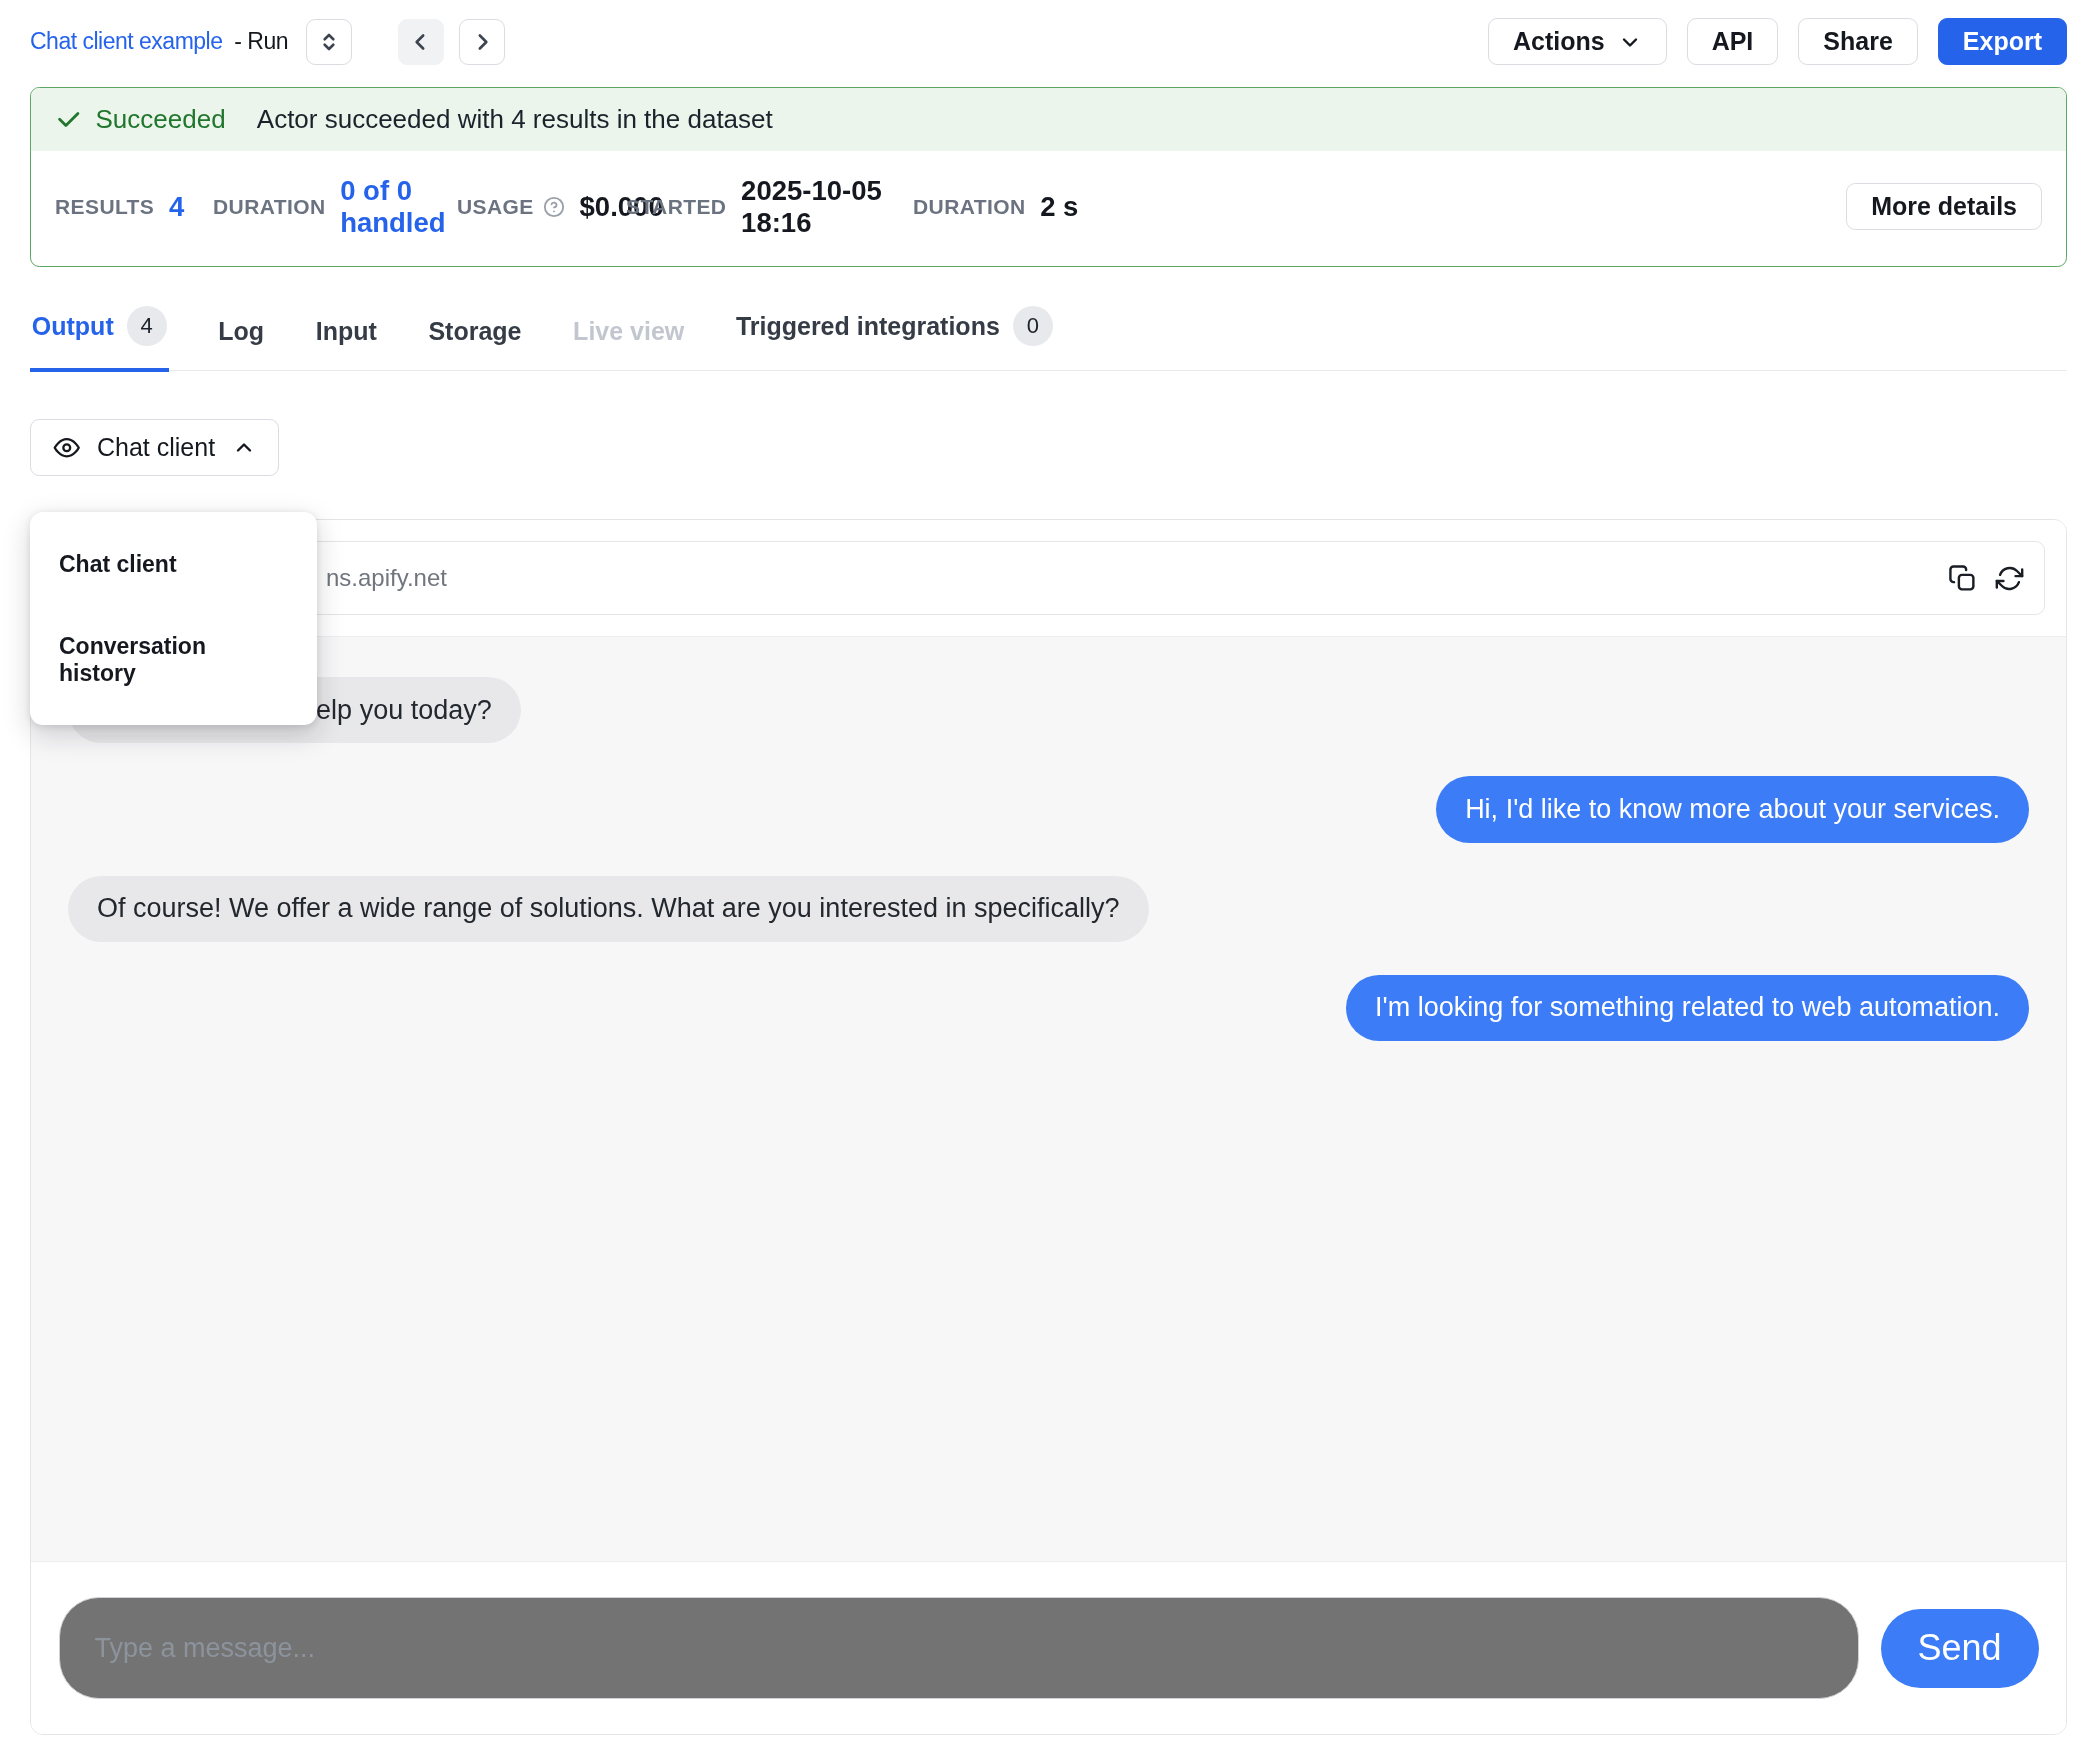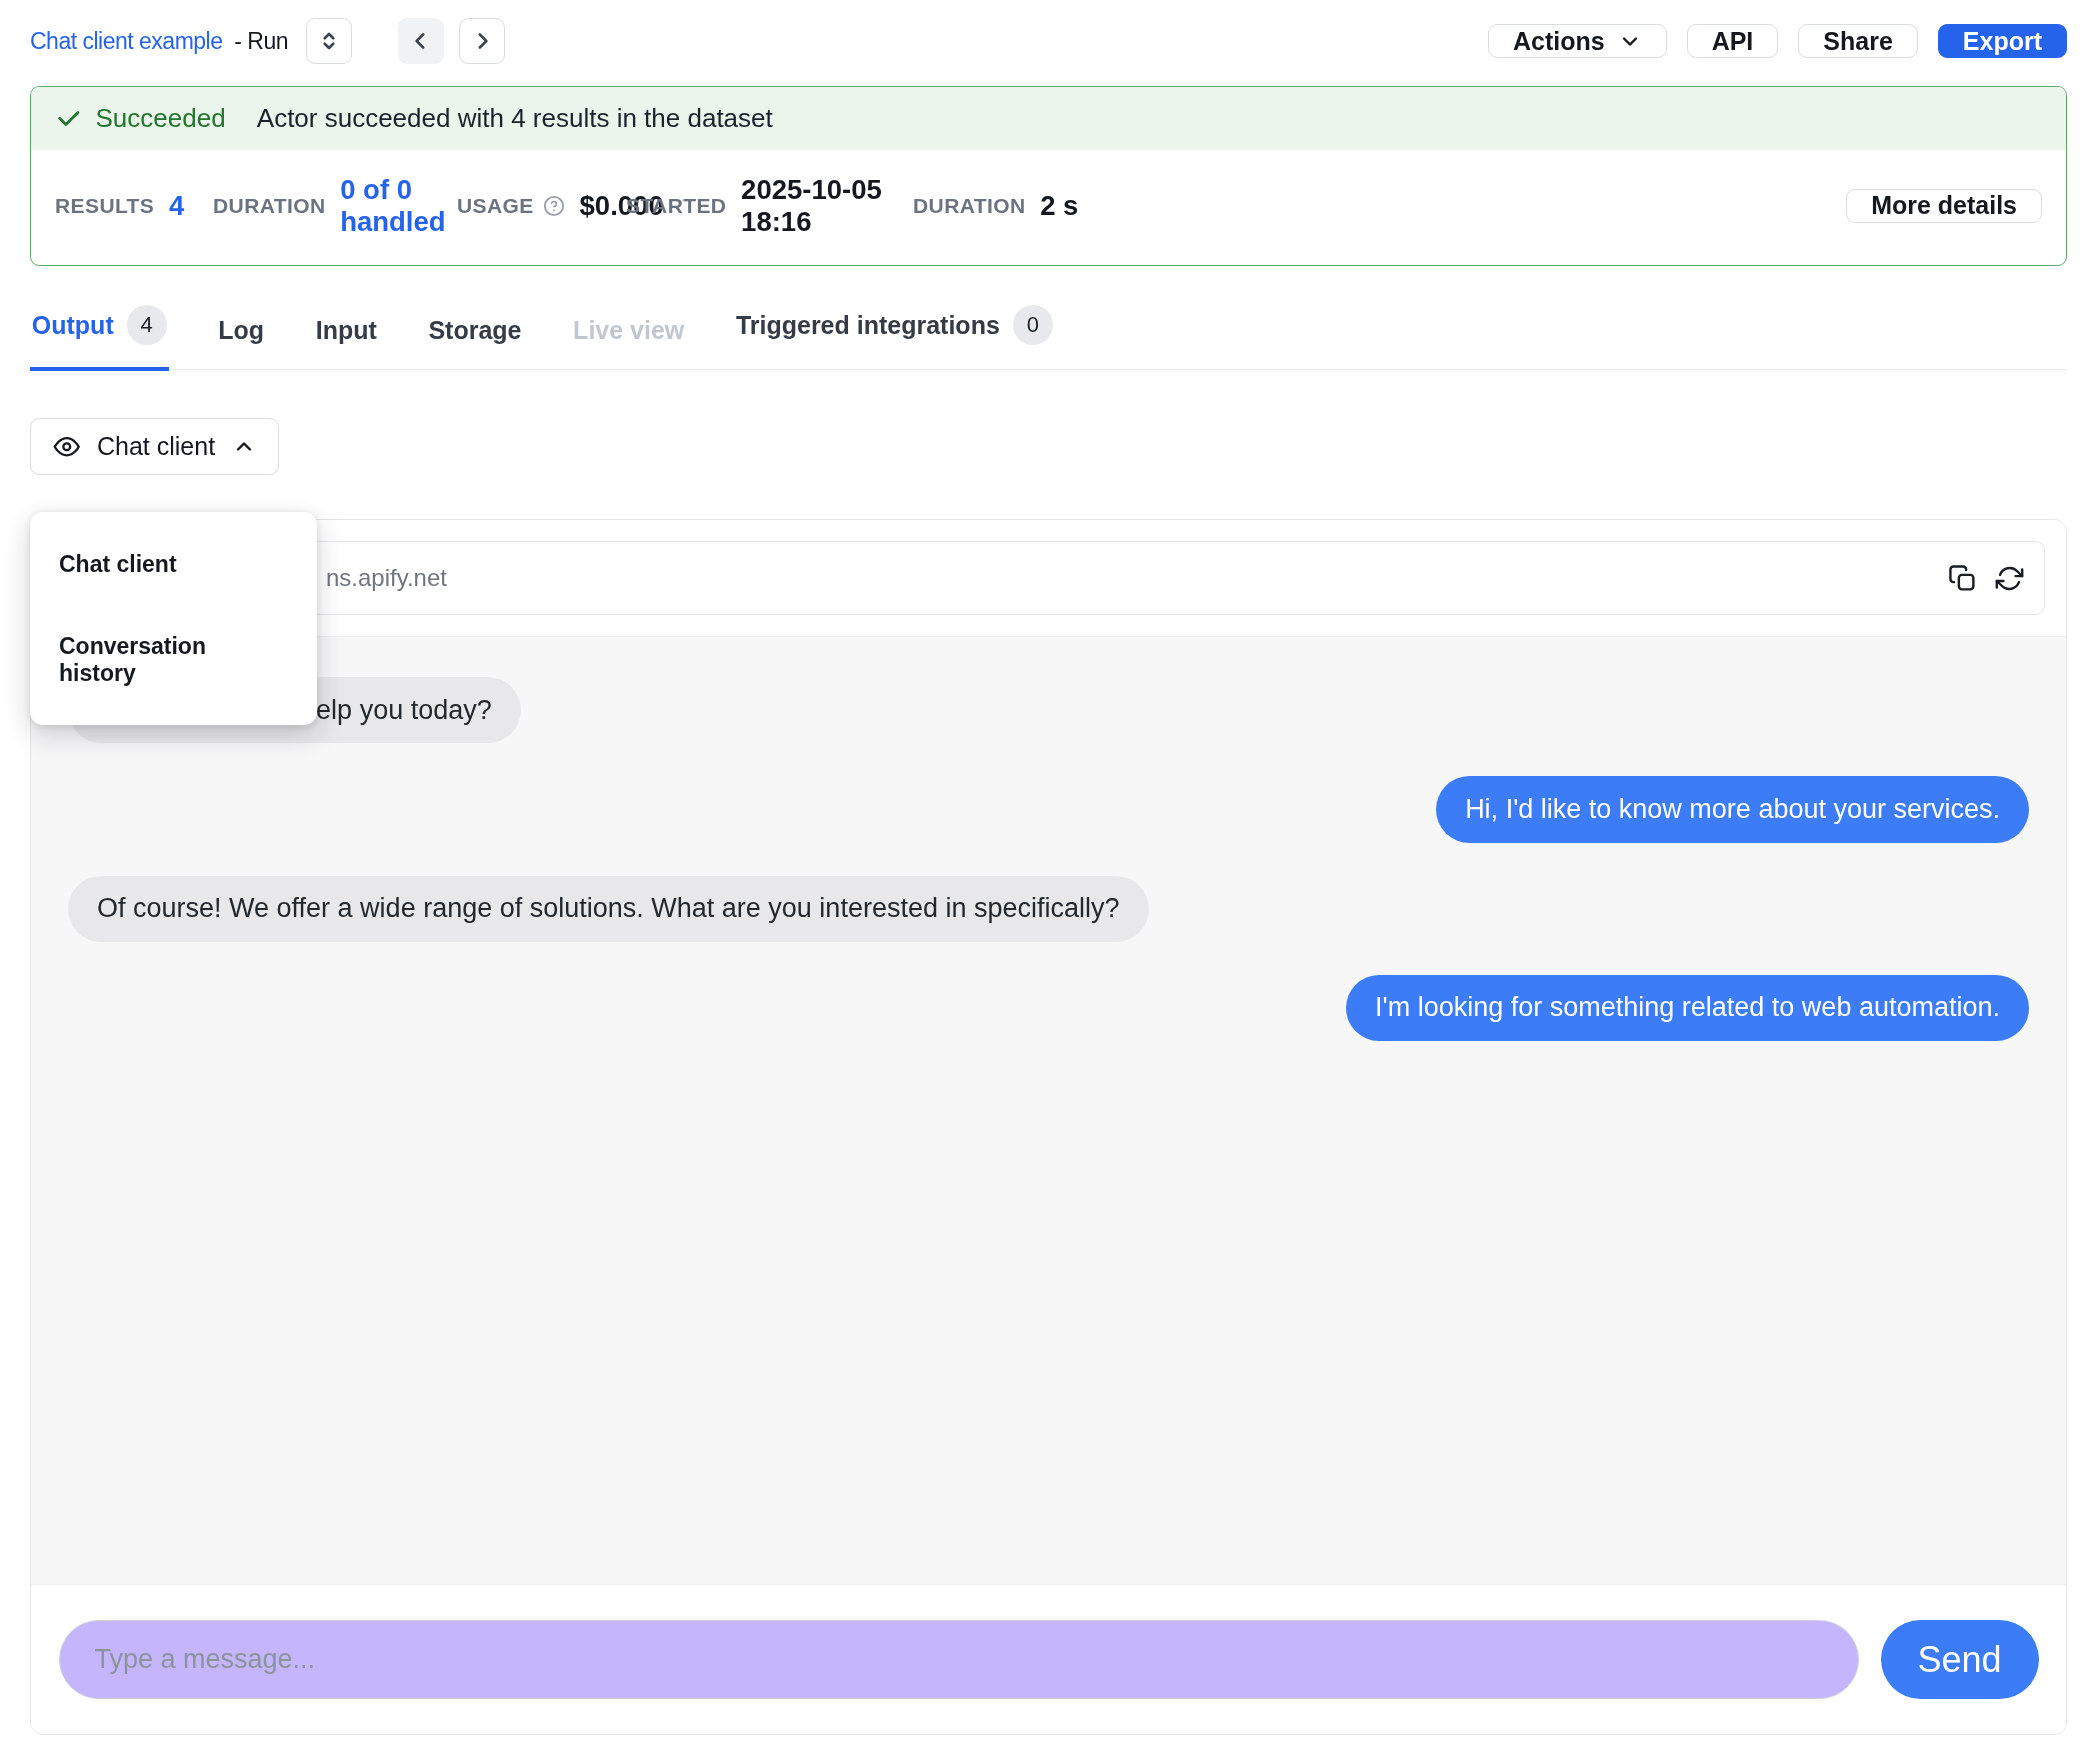--- a/index.html
+++ b/index.html
@@ -24,21 +24,21 @@
     width:46px; height:46px; border-radius:9.2px; background:#fff;
     border:1.8px solid #d9dce1; display:flex; align-items:center; justify-content:center;
     cursor:pointer; color:#3c4450;
   }
   .sq-btn.disabled { background:#f1f2f4; border-color:#f1f2f4; cursor:default; }
   .sq-btn.run-selector { margin-left:3.7px; }
   .sq-btn.prev { margin-left:31px; }
 
   .header-actions { display:flex; align-items:center; gap:20px; }
   .btn {
-    height:34px; padding:0 24px; border-radius:9.2px; background:#fff;
+    height:47px; padding:0 24px; border-radius:9.2px; background:#fff;
     border:1.8px solid #d9dce1; font-size:25px; font-weight:600; color:#15191f;
     display:inline-flex; align-items:center; gap:13px; cursor:pointer;
     font-family:inherit;
   }
   .btn.primary { background:#2563eb; border-color:#2563eb; color:#fff; }
 
   
   .status-card {
     margin:5.5px 30px 0 30px; border:1.8px solid #5ba763; border-radius:9.2px;
     overflow:hidden; background:#fff;
@@ -123,22 +123,22 @@
   .bubble {
     max-width:66%; padding:15.6px 29px; border-radius:37px; font-size:27px; line-height:1.3;
   }
   .bubble.left  { align-self:flex-start; background:#e8e8ea; color:#23272e; }
   .bubble.right { align-self:flex-end; background:#3c7cf6; color:#fff; }
 
   .chat-footer {
     background:#fff; padding:35px 27.5px; display:flex; align-items:center; gap:22px;
   }
   .chat-input {
-    flex:1; height:79px; border-radius:40px; border:1.8px solid #cfd3d8;
-    padding:0 35px; font-size:27px; color:#15191f; outline:none; background:#c4b5fd;
+    flex:1; height:102px; border-radius:40px; border:1.8px solid #cfd3d8;
+    padding:0 35px; font-size:27px; color:#15191f; outline:none; background:#737373;
     font-family:inherit;
   }
   .chat-input::placeholder { color:#8d939c; }
   .send-btn {
     width:158px; height:79px; border-radius:40px; background:#3c7cf6; border:none;
     color:#fff; font-size:36px; font-weight:500; cursor:pointer; font-family:inherit;
   }
 </style>
 </head>
 <body>

